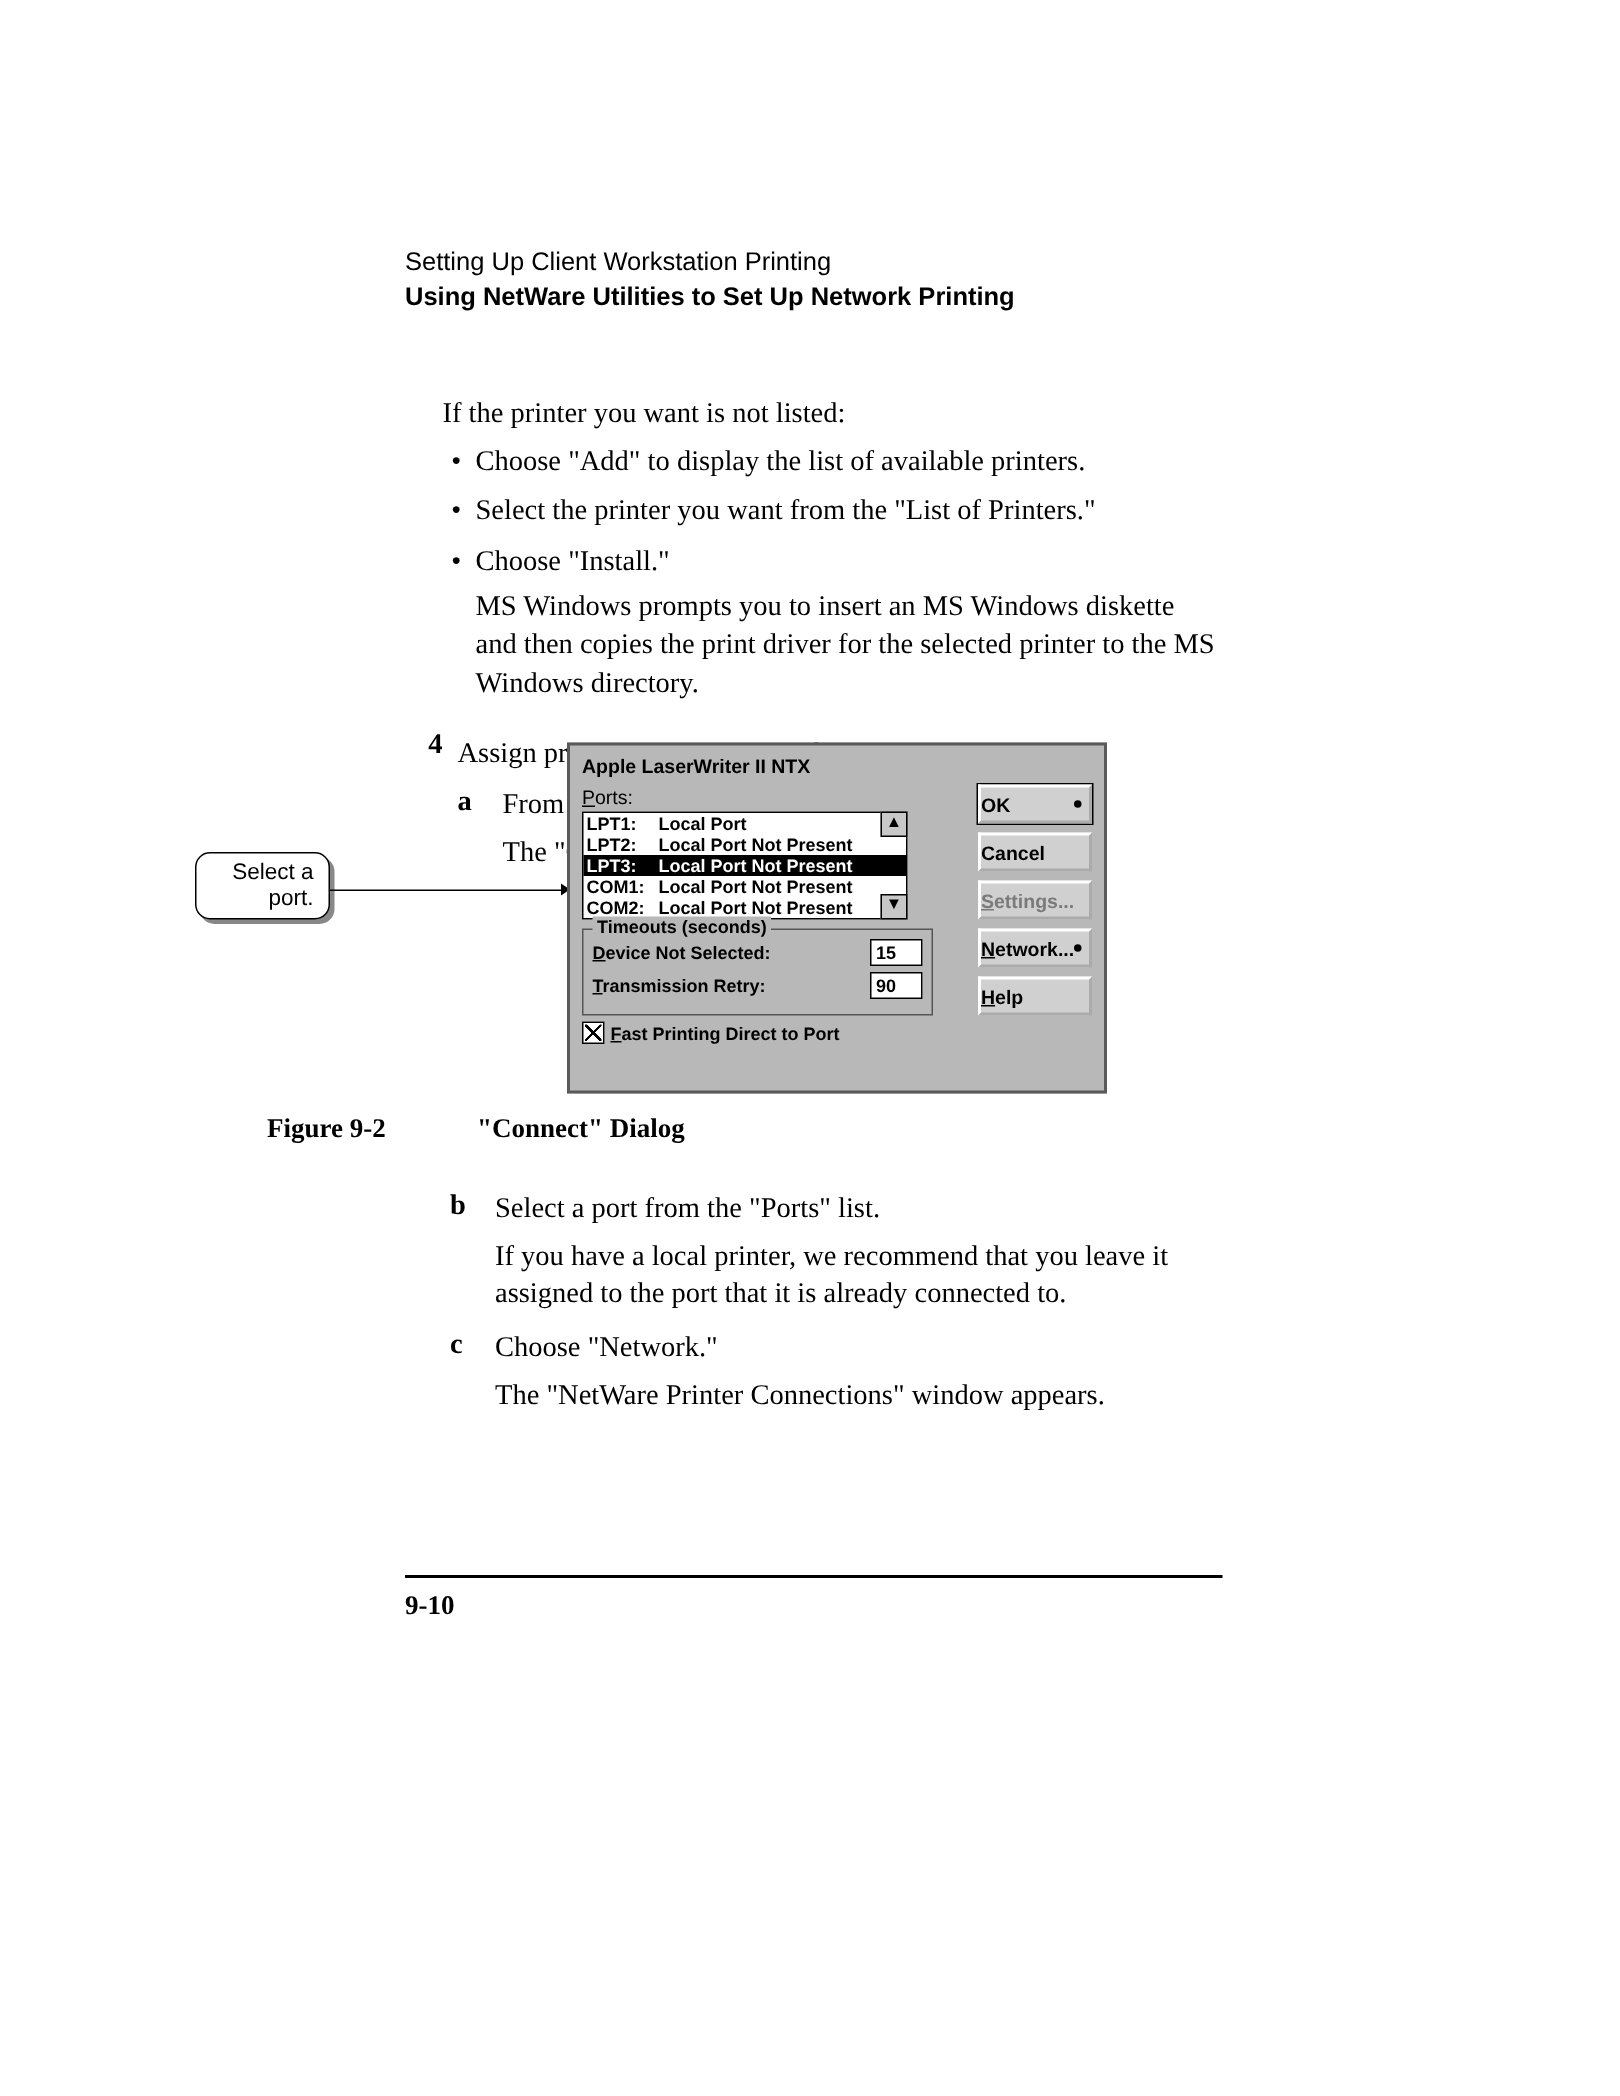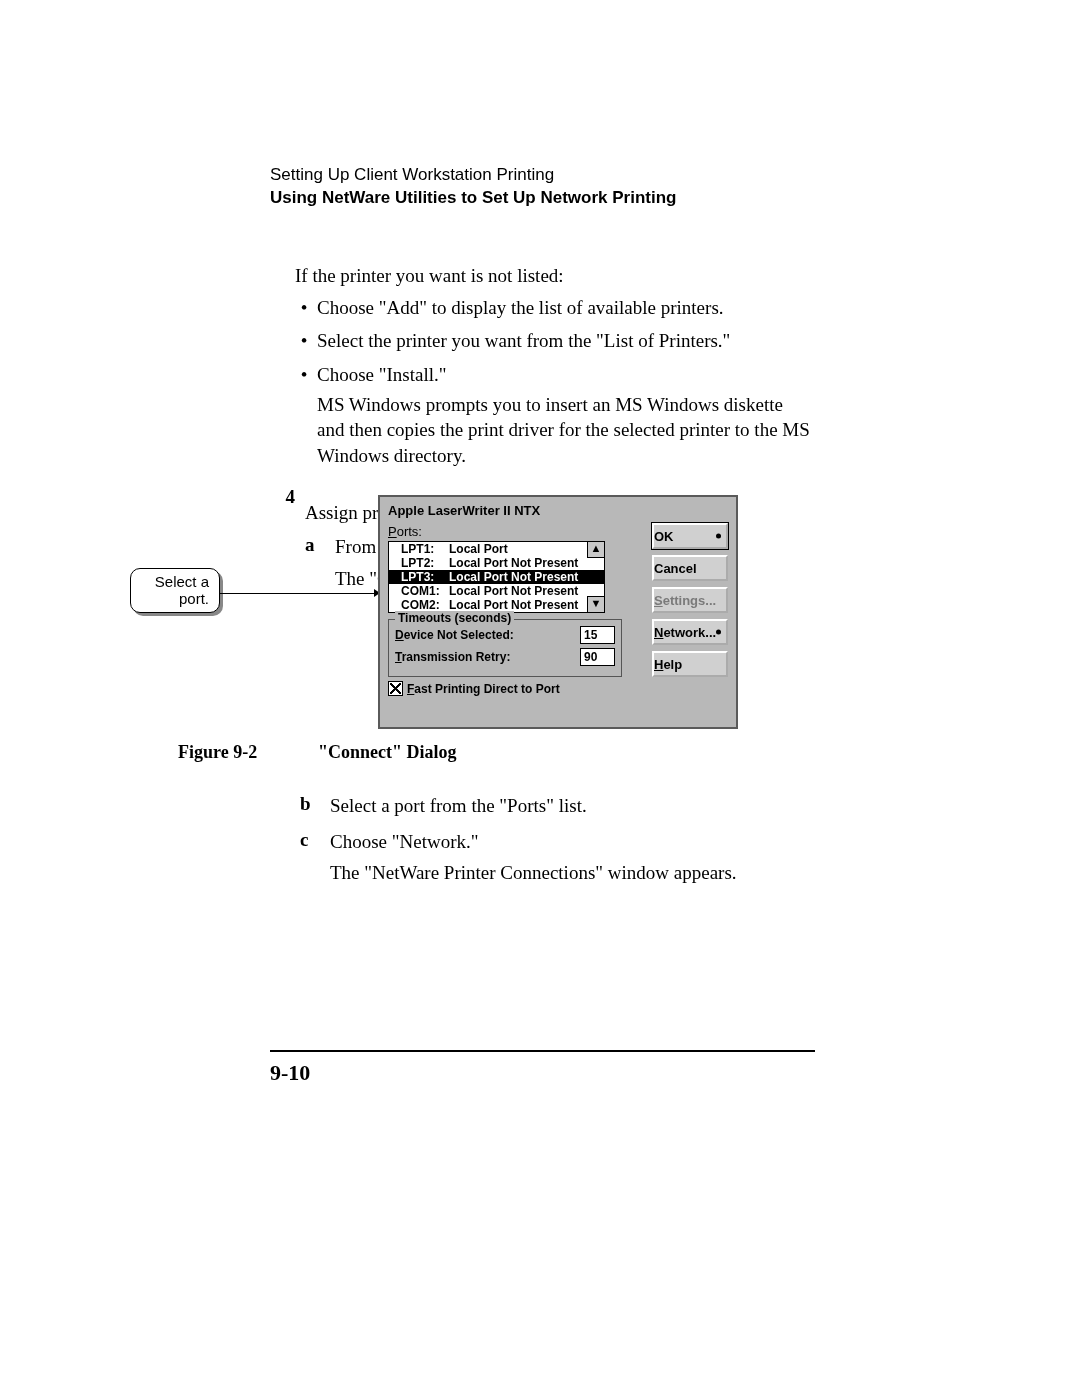--- a/index.html
+++ b/index.html
@@ -15,55 +15,55 @@
   }
   .page {
     position: absolute;
     left: 270px;
     top: 165px;
     width: 545px;
   }
   .hdr1 { font-family: Arial, Helvetica, sans-serif; font-size: 17px; margin-bottom: 3px; }
   .hdr2 { font-family: Arial, Helvetica, sans-serif; font-size: 17px; font-weight: bold; margin-bottom: 55px; }
   .body-text { margin-left: 25px; }
-  .p { margin: 14px 0 6px 0; line-height: 1.35; }
+  .p { margin: 4px 0 6px 0; line-height: 1.35; }
   .bullets { margin: 6px 0 0 22px; padding:0; }
   .bullets li { margin-bottom: 8px; line-height:1.35; }
   .bullets li::marker { content:"•  "; }
   .bullets-sub { margin-top:4px; line-height:1.35;}
   .step-row { display:flex; margin-top: 18px; }
   .step-num { font-weight:bold; width:25px; flex:none; text-align:right; margin-right:10px;}
   .step-body { flex:1; }
   .sub-row { display:flex; margin-top: 8px; }
   .sub-letter { font-weight:bold; width:20px; flex:none; margin-right:10px; }
   .sub-body { flex:1; line-height:1.35; }
   .figure-wrap { position:absolute; left:130px; top:495px; width:720px; height:265px; }
   .figure-caption-row { position:absolute; left:178px; top:742px; width:620px; display:flex; font-weight:bold; font-size:18px;}
   .fig-label { width:140px;}
   .fig-title {}
   .lower { position:absolute; left:300px; top:785px; width:515px; }
   .footer-rule { position:absolute; left:270px; top:1050px; width:545px; border-top:2px solid #000; }
-  .footer-num { position:absolute; left:270px; top:1060px; font-weight:bold; font-size:22px;}
+  .footer-num { position:absolute; left:270px; top:1060px; font-weight:bold; font-size:18px;}
 
   
   .dialog-outer {
     position:absolute; left:248px; top:0; width:356px; height:230px;
     background:#b8b8b8; border:2px solid #5a5a5a;
     font-family: Arial, Helvetica, sans-serif; font-size:13px;
   }
   .title-bar { background:#6a6a6a; color:#fff; height:18px; display:flex; align-items:center; position:relative;}
   .sysmenu { width:22px; height:16px; background:#c8c8c8; margin:1px; position:relative; border:1px solid #000;}
   .sysmenu::after{content:""; position:absolute; left:4px; right:4px; top:6px; height:3px; background:#000;}
   .title-text { flex:1; text-align:center; font-weight:bold; font-size:13px; letter-spacing:0.5px;}
   .dlg-body { position:relative; padding:6px 8px 6px 8px; color:#000;}
   .printer-name { font-weight:bold; font-size:13px; }
   .ports-label { margin-top:6px; font-size:13px; }
   .ports-label u{ text-decoration: underline;}
   .ports-box { margin-top:2px; width:215px; height:70px; background:#fff; border:1px solid #000; position:relative; font-size:12px; font-weight:bold;}
-  .port-row { display:flex; height:14px; align-items:center; padding-left:12px;}
+  .port-row { display:flex; height:14px; align-items:center; padding-left:2px;}
   .port-row.sel { background:#000; color:#fff;}
   .port-name { width:48px;}
   .scroll-btn { position:absolute; right:-1px; width:16px; height:15px; background:#c8c8c8; border:1px solid #000; font-size:11px; text-align:center; line-height:13px;}
   .scroll-btn.up { top:-1px;}
   .scroll-btn.dn { bottom:-1px;}
   .group-box { margin-top:6px; width:220px; border:1px solid #555; padding:6px 6px 6px 6px; position:relative;}
   .group-title { position:absolute; top:-9px; left:6px; background:#b8b8b8; padding:0 3px; font-weight:bold; font-size:12px;}
   .row-field { display:flex; align-items:center; margin-bottom:4px; font-size:12px;}
   .row-field .lab { flex:1; font-weight:bold;}
   .row-field .lab .u{text-decoration:underline;}
@@ -208,20 +208,21 @@
 <div class="figure-caption-row">
   <div class="fig-label">Figure 9-2</div>
   <div class="fig-title">"Connect" Dialog</div>
 </div>
 
 <div class="lower">
   <div class="sub-row">
     <div class="sub-letter">b</div>
     <div class="sub-body">
       <div>Select a port from the "Ports" list.</div>
+      <div style="margin-top:6px;">If you have a local printer, we recommend that you leave it assigned to the port that it is already connected to.</div>
     </div>
   </div>
   <div class="sub-row" style="margin-top:10px;">
     <div class="sub-letter">c</div>
     <div class="sub-body">
       <div>Choose "Network."</div>
       <div style="margin-top:6px;">The "NetWare Printer Connections" window appears.</div>
     </div>
   </div>
 </div>

